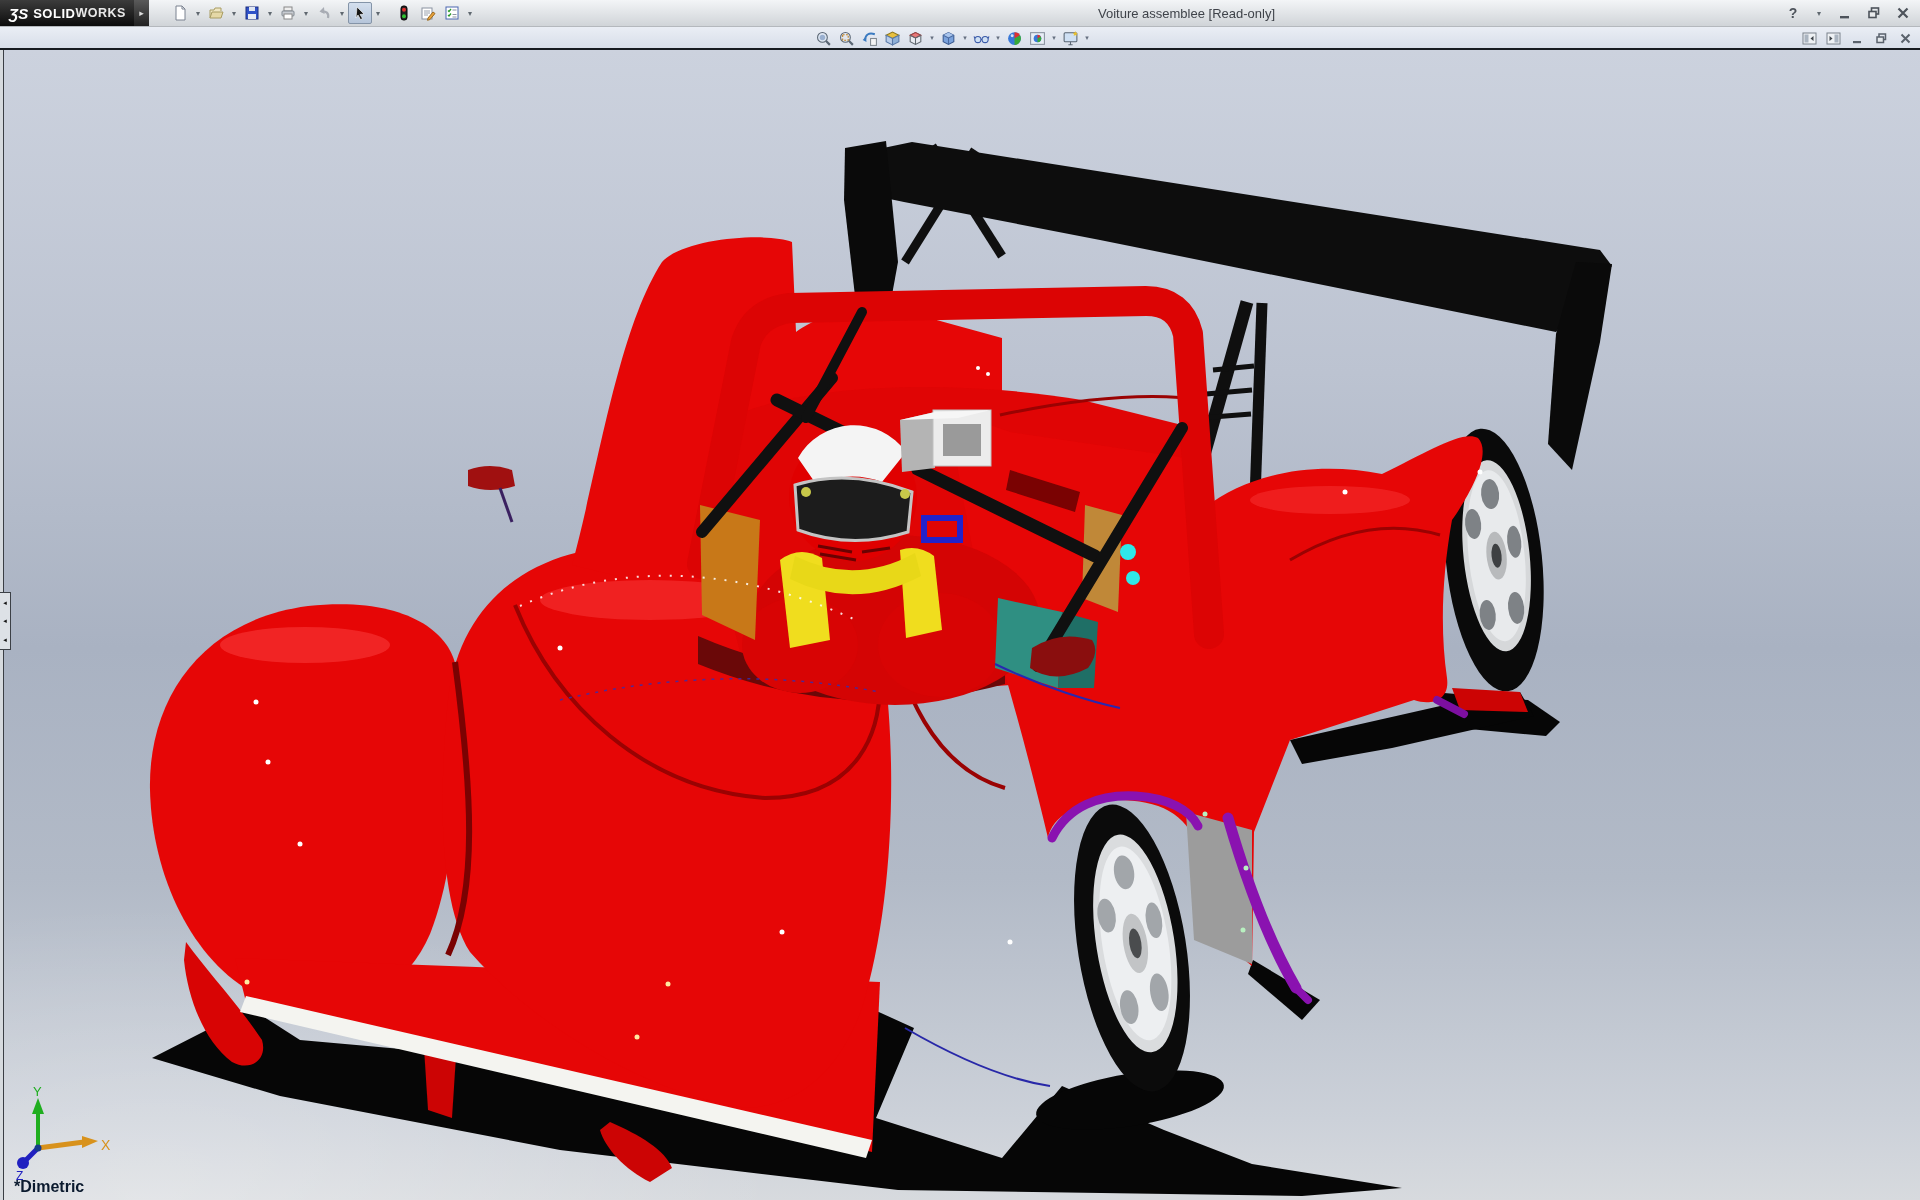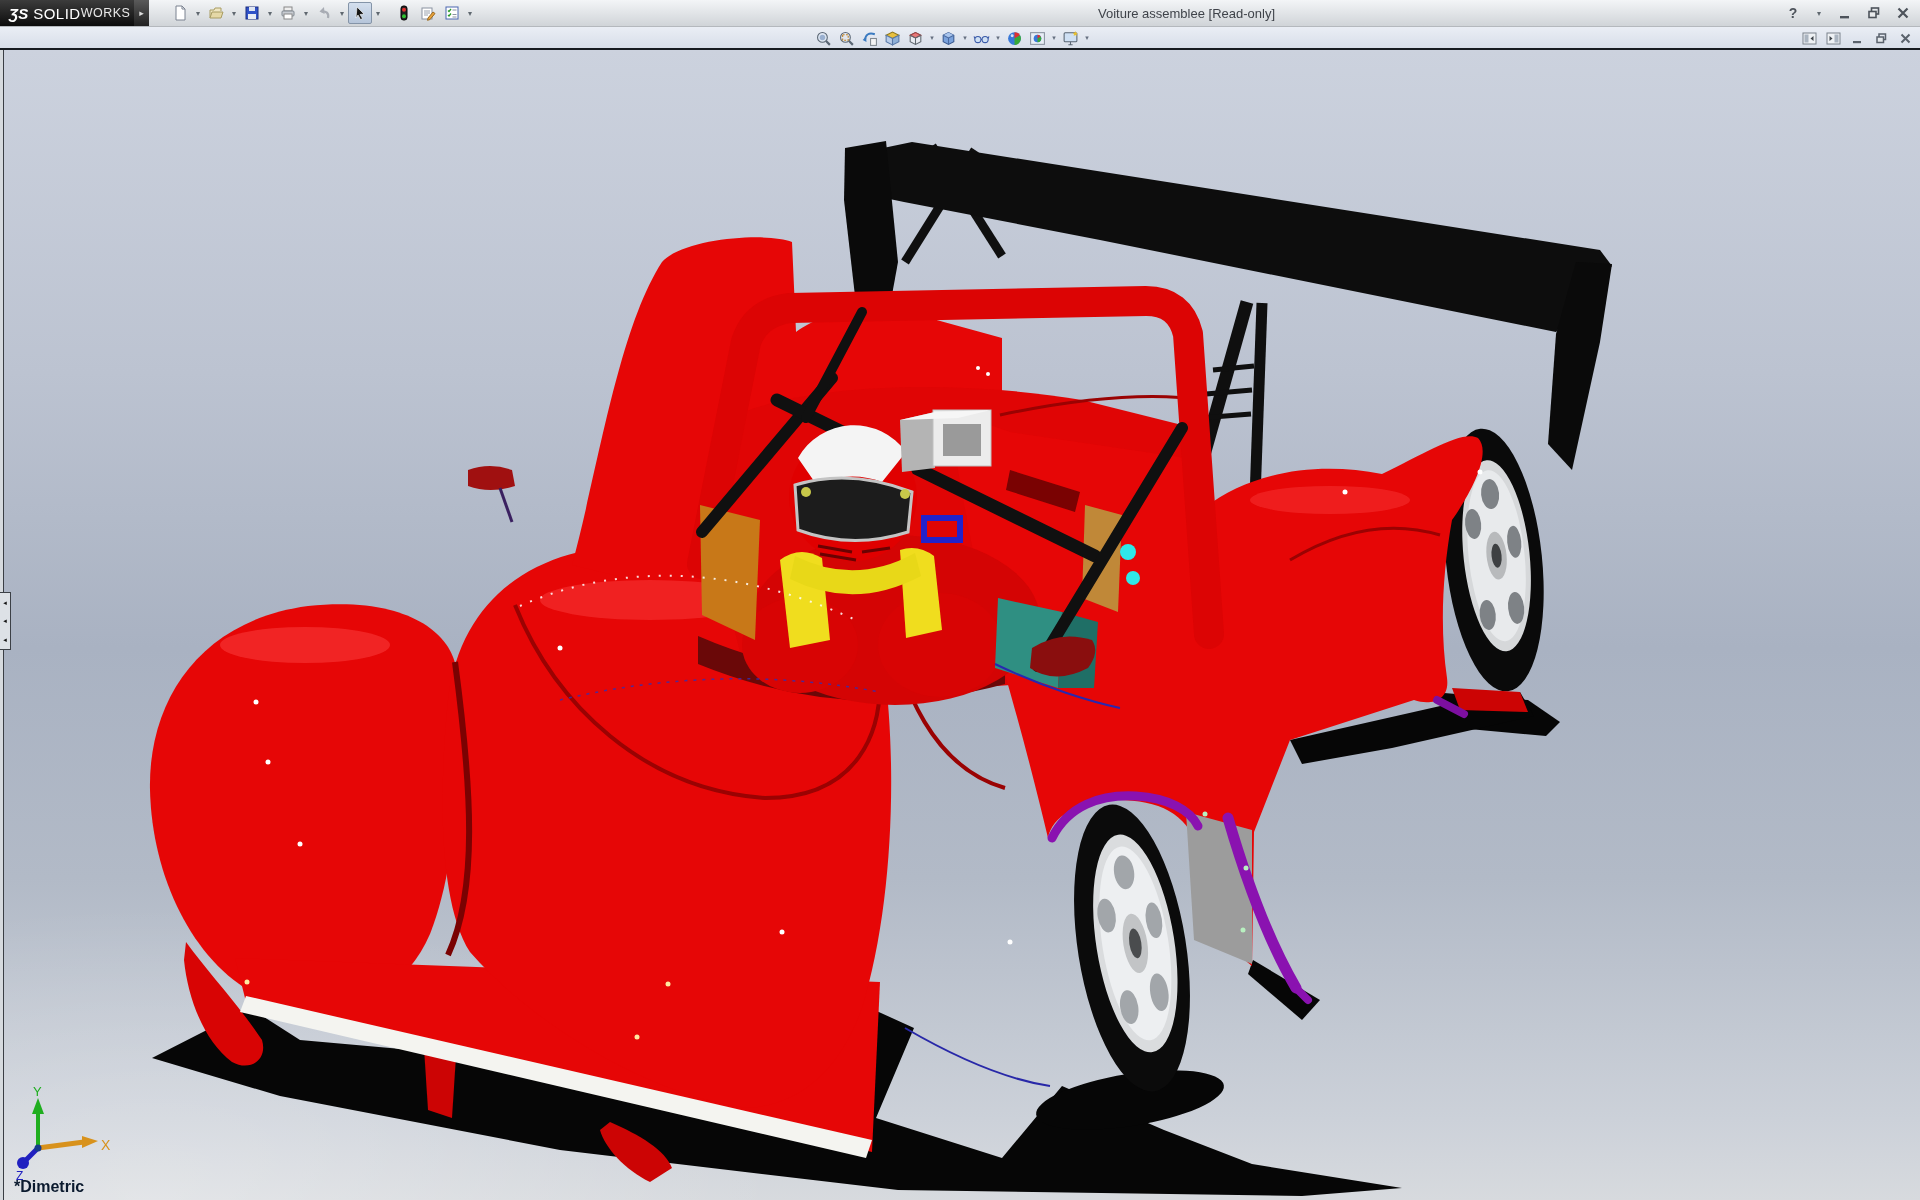--- a/index.html
+++ b/index.html
@@ -6,22 +6,22 @@
   body{width:1920px;height:1200px;position:relative;overflow:hidden;
        font-family:"Liberation Sans",sans-serif;background:#d0d4d8;}
 
   
   .titlebar{position:absolute;left:0;top:0;width:1920px;height:26px;
     background:linear-gradient(#f3f5f7,#d0d4d8);border-bottom:1px solid #b4b8bd;}
   .logo{position:absolute;left:0;top:0;width:146px;height:26px;
     background:linear-gradient(#3c3c3c,#0c0c0c);color:#fff;display:flex;
     align-items:center;padding-left:9px;box-sizing:border-box;}
   .logo .mark{font-style:italic;font-weight:bold;font-size:15px;margin-right:5px;}
-  .logo .nb{font-weight:normal;font-size:15px;letter-spacing:.5px;}
-  .logo .nl{font-weight:normal;font-size:12.5px;letter-spacing:.5px;color:#e8e8e8;}
+  .logo .nb{font-weight:bold;font-size:13px;letter-spacing:.5px;}
+  .logo .nl{font-weight:bold;font-size:12.5px;letter-spacing:.5px;color:#e8e8e8;}
   .expand-btn{position:absolute;left:134px;top:0;width:15px;height:26px;
     background:linear-gradient(#5a5a5a,#222);color:#ddd;font-size:9px;
     display:flex;align-items:center;justify-content:center;cursor:pointer;}
   .tb-row{position:absolute;left:168px;top:2px;height:22px;display:flex;align-items:center;}
   .tbtn{width:24px;height:22px;display:flex;align-items:center;justify-content:center;border-radius:2px;}
   .tbtn.active{background:linear-gradient(#d4dfee,#b6c5da);border:1px solid #8494a8;box-sizing:border-box;}
   .ddc{width:12px;height:22px;font-size:8px;color:#606870;display:flex;align-items:center;justify-content:center;}
   .tbsep{width:8px;}
   .doc-title{position:absolute;left:1065px;top:6px;font-size:13px;color:#3f434a;white-space:nowrap;margin-left:33px;}
   .winctl{position:absolute;right:8px;top:2px;height:22px;display:flex;align-items:center;gap:11px;}

